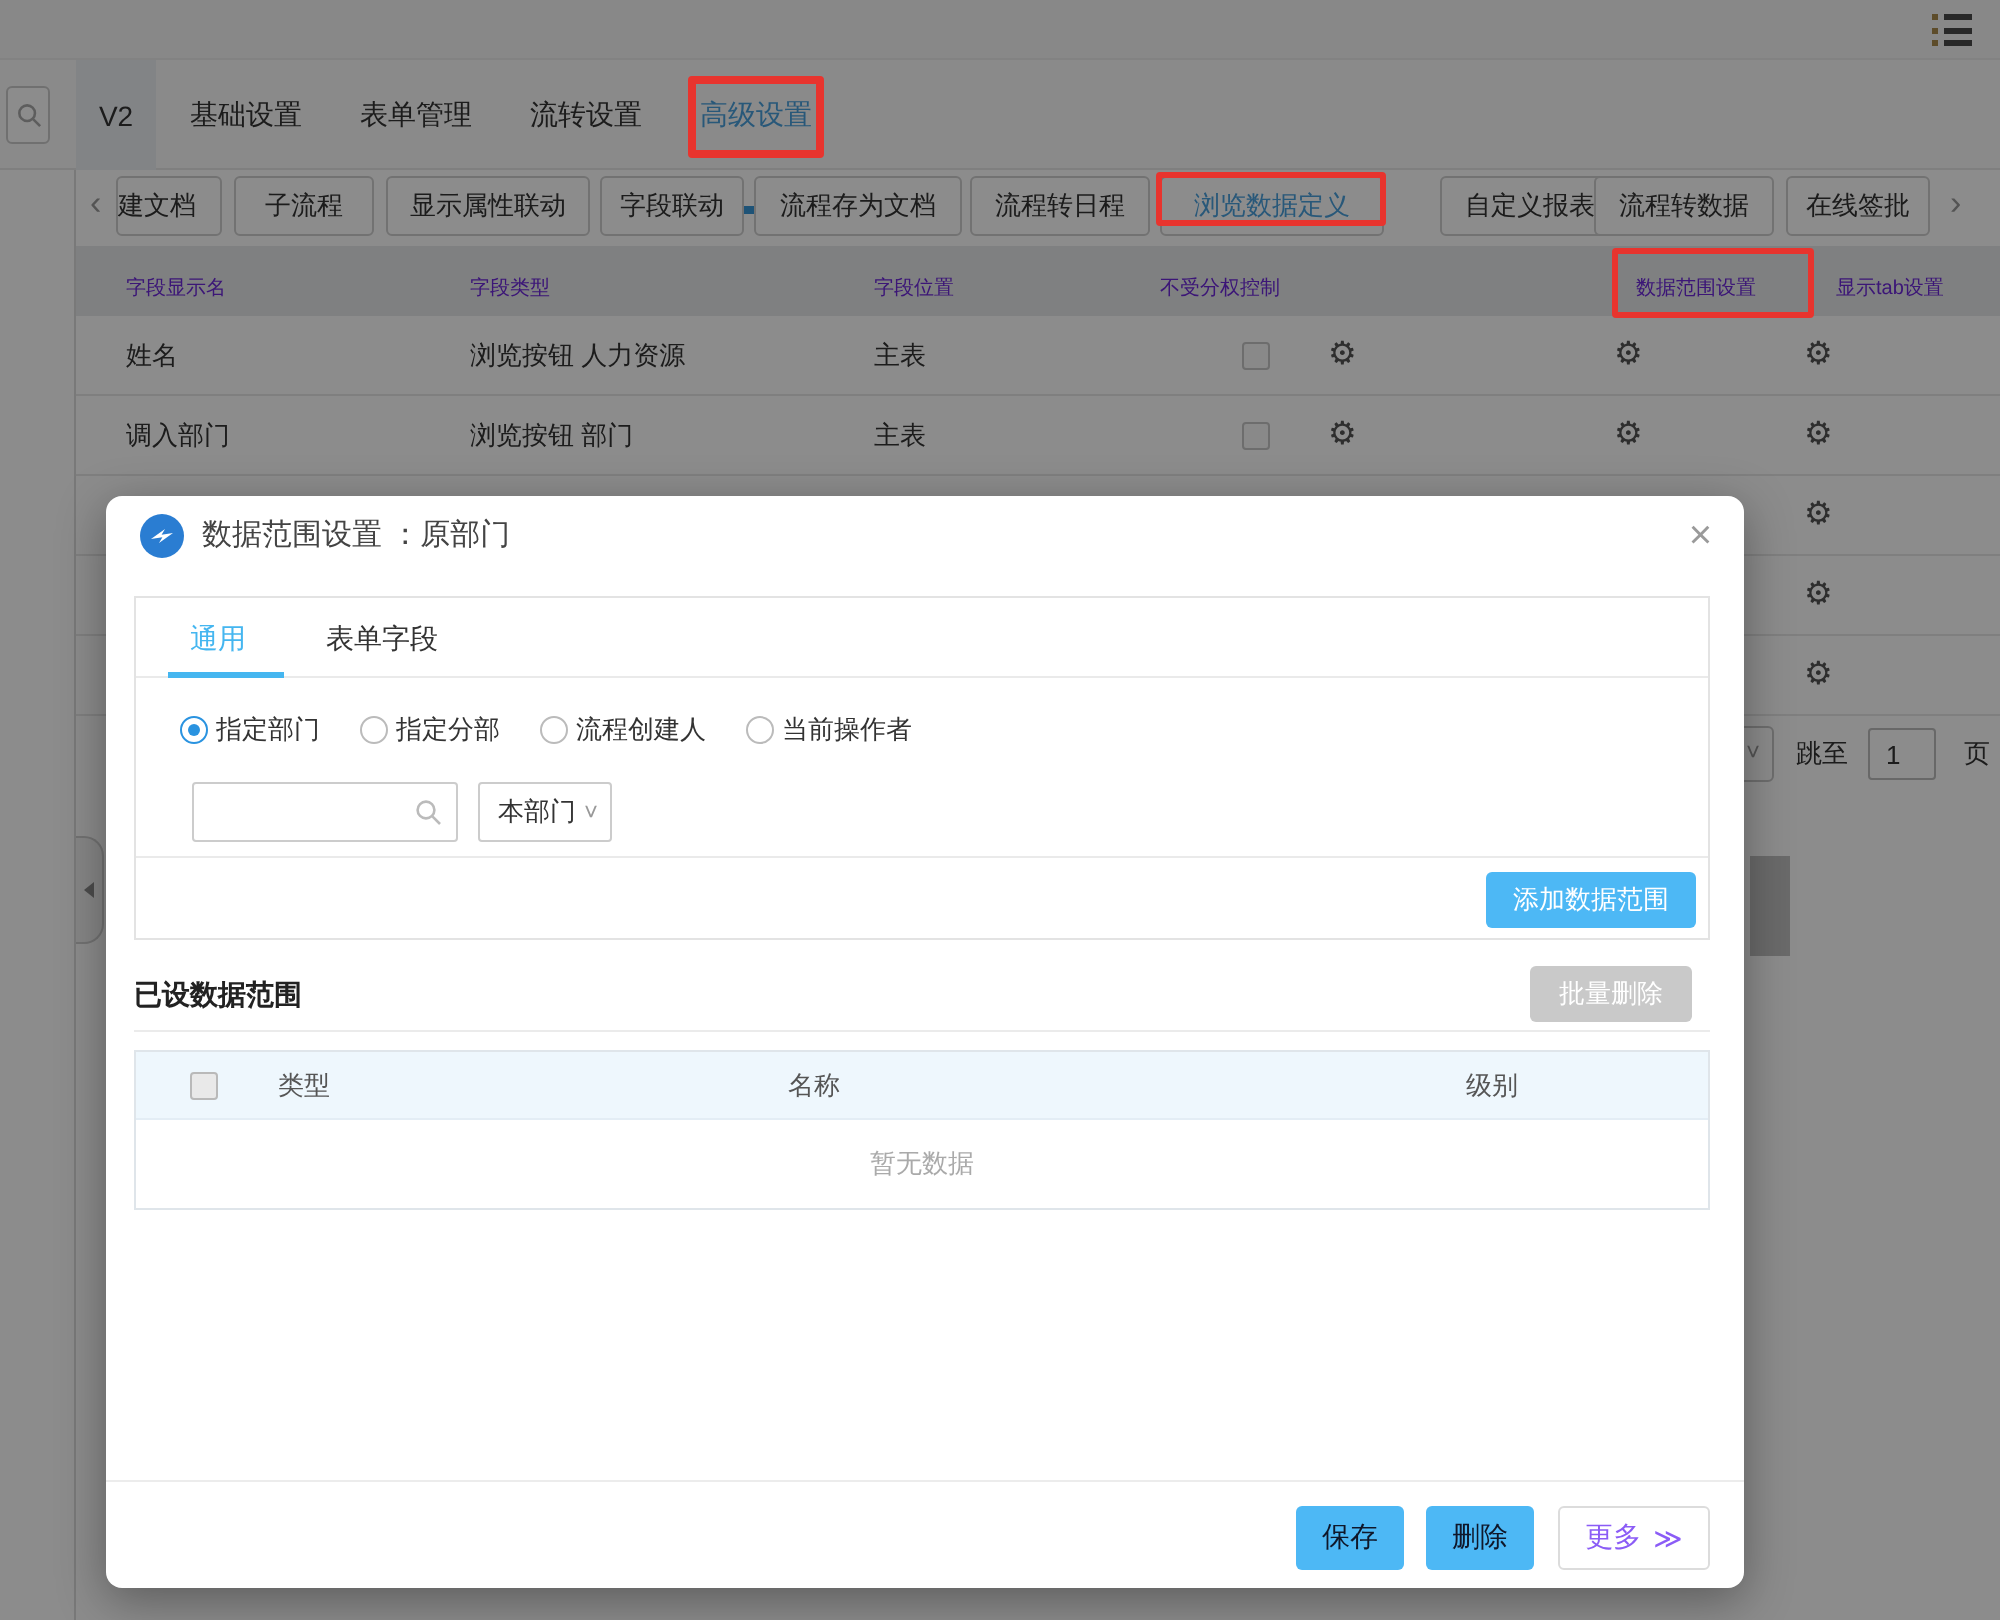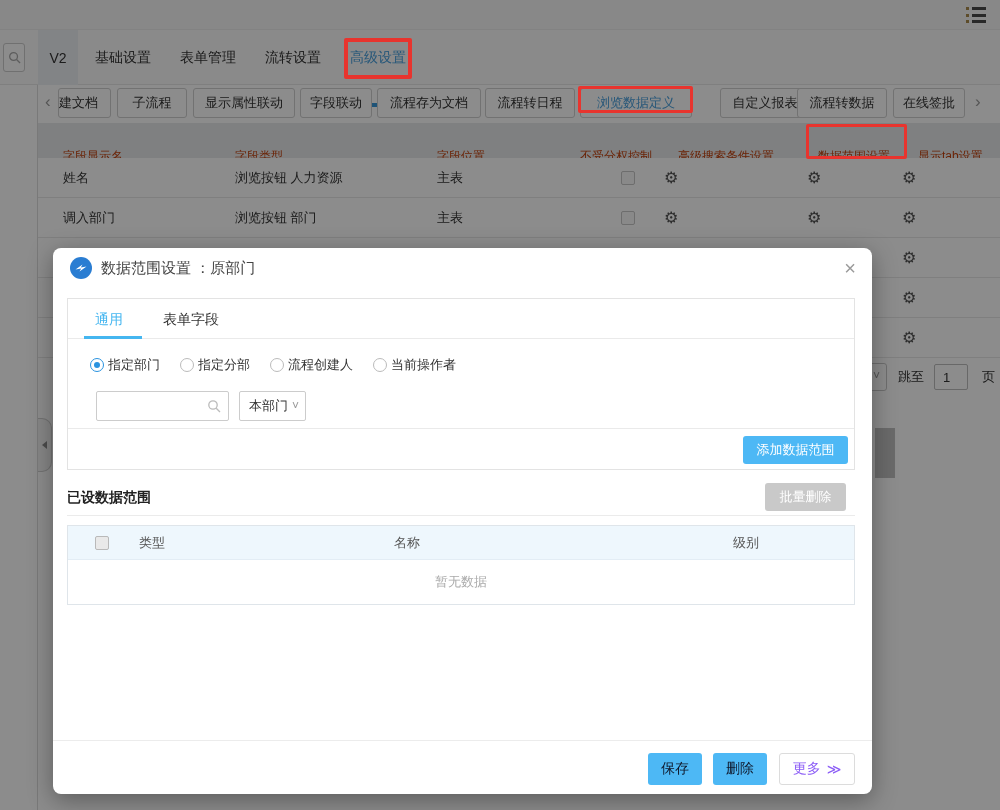--- a/index.html
+++ b/index.html
@@ -22,21 +22,21 @@
   .sidesearch { position:absolute; left:3px; top:43px; width:22px; height:29px; border:1px solid #ccc; border-radius:3px; background:#fff; display:flex; align-items:center; justify-content:center; }
   .side-line { position:absolute; left:37px; top:85px; height:725px; width:1px; background:#dcdcdc; }
   .collapse-handle { position:absolute; left:38px; top:418px; width:14px; height:54px; background:#f4f4f4; border:1px solid #cfcfcf; border-left:none; border-radius:0 10px 10px 0; display:flex; align-items:center; justify-content:center; }
   .tri-left { width:0; height:0; border-top:4px solid transparent; border-bottom:4px solid transparent; border-right:5px solid #8a8a8a; }
 
   .subbtn { position:absolute; top:88px; height:30px; background:#fff; border:1px solid #cfcfcf; border-radius:3px; font-size:13px; color:#333; display:flex; align-items:center; justify-content:center; overflow:hidden; cursor:pointer; }
   .subbtn.active { color:#4aa0dd; }
   .subchev { position:absolute; top:88px; height:30px; line-height:28px; font-size:17px; color:#9a9a9a; cursor:pointer; }
 
   .ftable-head { position:absolute; left:38px; top:123px; width:962px; height:35px; background:#e7e9eb; }
-  .fh { position:absolute; top:16px; height:35px; line-height:35px; font-size:12px; color:#c2410c; white-space:nowrap; }
+  .fh { position:absolute; top:4px; height:35px; line-height:35px; font-size:10px; color:#6d28d9; white-space:nowrap; }
   .frow { position:absolute; left:38px; width:962px; height:40px; border-bottom:1px solid #e8e8e8; background:#fff; }
   .fc { position:absolute; top:0; height:40px; line-height:40px; font-size:13px; color:#333; white-space:nowrap; }
   .fcheck { position:absolute; left:583px; top:13px; width:14px; height:14px; border:1px solid #c6c6c6; border-radius:2px; background:#fafafa; }
   .gear { position:absolute; top:0; height:40px; line-height:40px; font-size:16px; color:#555; cursor:pointer; }
 
   .pager { position:absolute; left:0px; top:363px; width:1000px; height:30px; font-size:13px; color:#333; }
   .pg-select { position:absolute; left:830px; top:0; width:57px; height:28px; border:1px solid #c9c9c9; border-radius:3px; background:#fff; }
   .pg-caret { position:absolute; right:6px; top:5px; color:#999; font-size:12px; }
   .pg-jump { position:absolute; left:898px; top:0; line-height:28px; }
   .pg-input { position:absolute; left:934px; top:1px; width:34px; height:26px; border:1px solid #bdbdbd; border-radius:2px; font-size:13px; color:#333; padding-left:8px; font-family:inherit; }
@@ -143,21 +143,20 @@
   <div class="subbtn" style="left:720px;width:90px">自定义报表</div>
   <div class="subbtn" style="left:797px;width:90px">流程转数据</div>
   <div class="subbtn" style="left:893px;width:72px">在线签批</div>
   <div class="subchev" style="left:975px">›</div>
 
   <div class="ftable-head">
     <span class="fh" style="left:25px">字段显示名</span>
     <span class="fh" style="left:197px">字段类型</span>
     <span class="fh" style="left:399px">字段位置</span>
     <span class="fh" style="left:542px">不受分权控制</span>
-    <span class="fh" style="left:640px">高级搜索条件设置</span>
     <span class="fh" style="left:780px">数据范围设置</span>
     <span class="fh" style="left:880px">显示tab设置</span>
   </div>
 
   <div class="frow" style="top:158px">
     <span class="fc" style="left:25px">姓名</span>
     <span class="fc" style="left:197px">浏览按钮 人力资源</span>
     <span class="fc" style="left:399px">主表</span>
     <span class="fcheck"></span>
     <span class="gear" style="left:626px">⚙</span>

